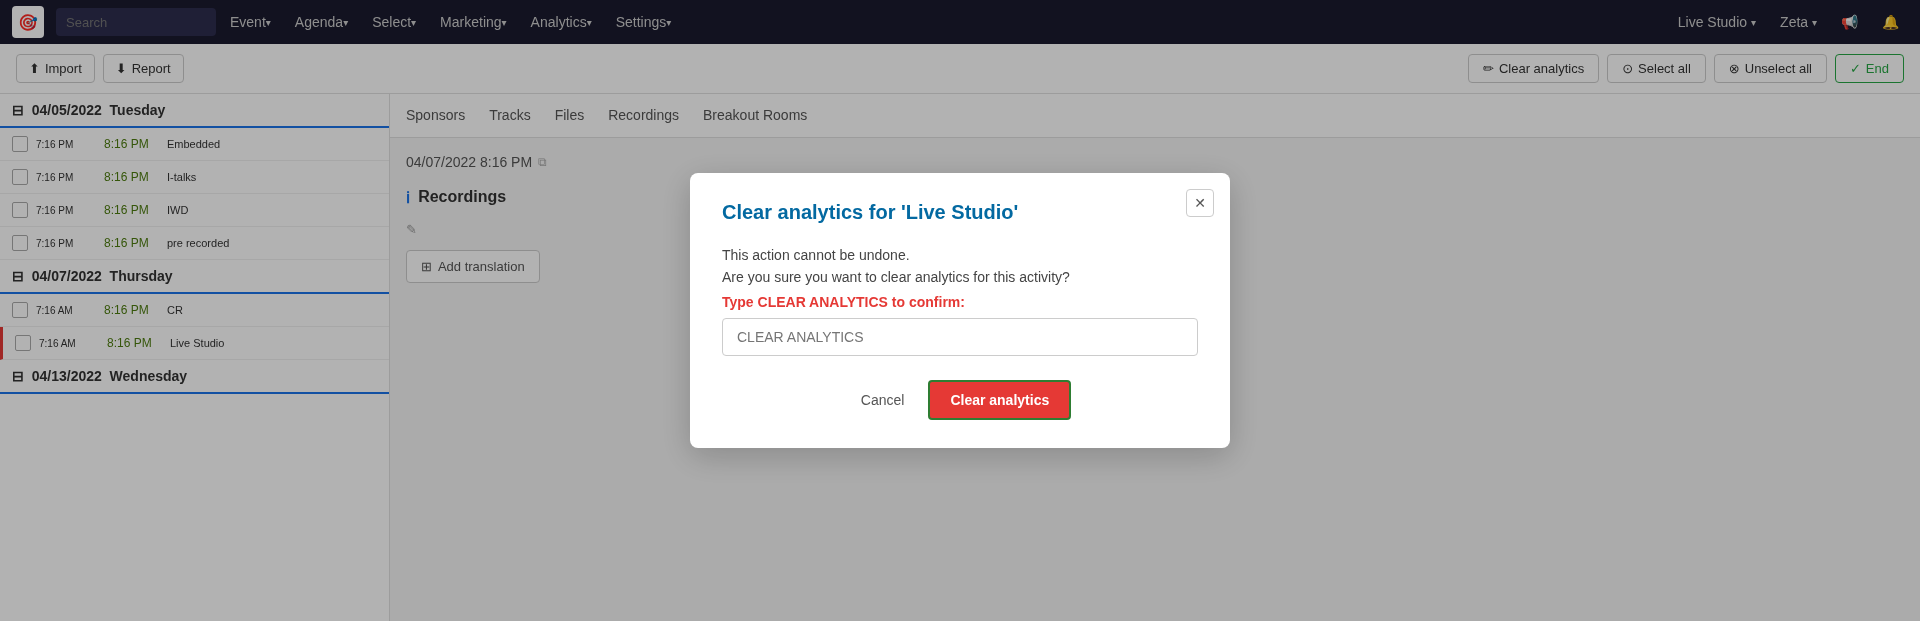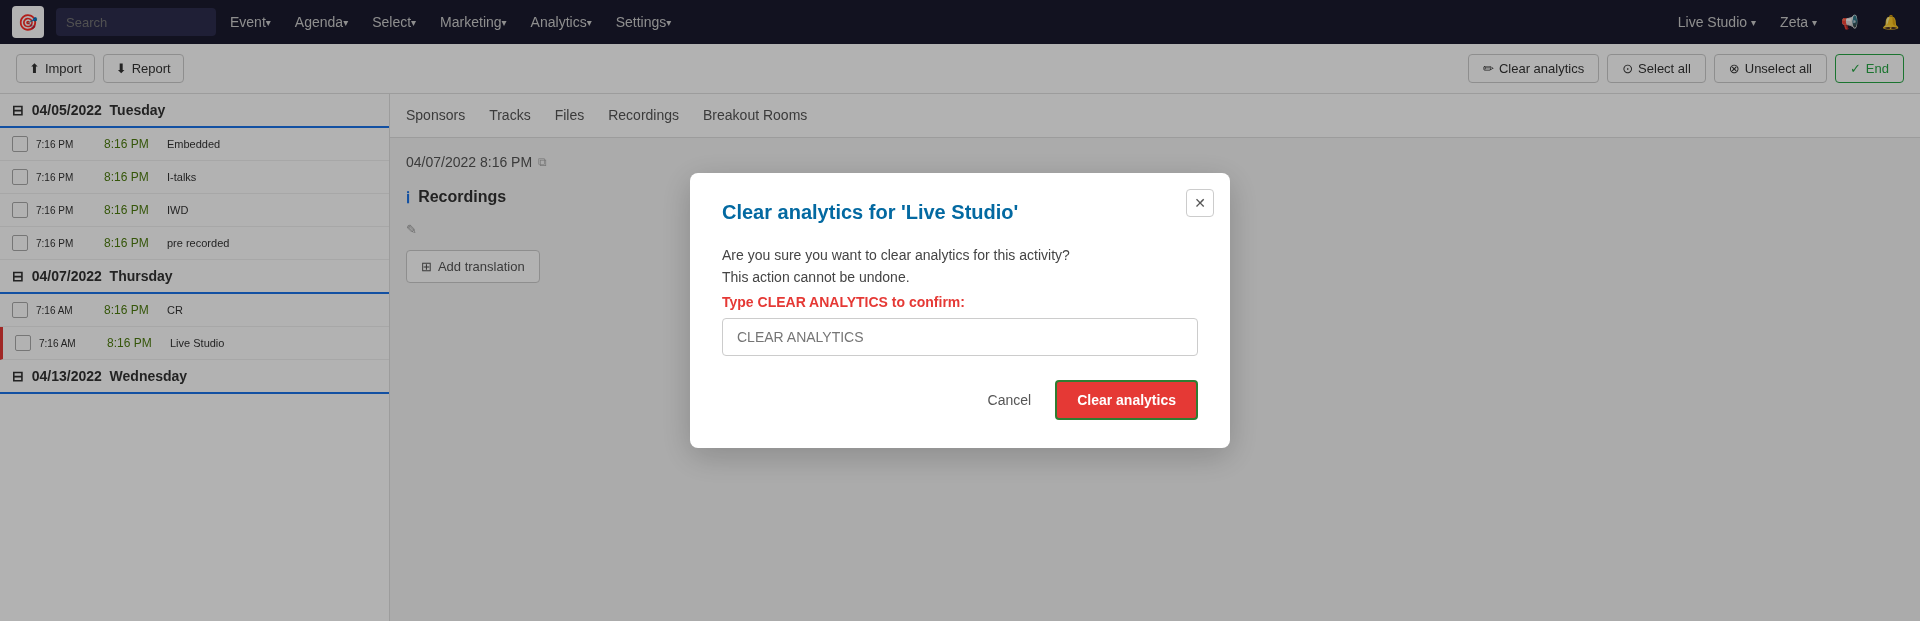--- a/index.html
+++ b/index.html
@@ -246,21 +246,21 @@
       width: 100%;
       padding: 10px 14px;
       border: 1px solid #ccc;
       border-radius: 4px;
       font-size: 14px;
       color: #999;
       outline: none;
     }
     .modal-footer {
       display: flex;
-      justify-content: flex-end;
+      justify-content: center;
       align-items: center;
       gap: 12px;
       margin-top: 24px;
     }
     .modal-cancel-btn {
       background: none;
       border: none;
       font-size: 14px;
       color: #555;
       cursor: pointer;
@@ -439,22 +439,22 @@
       </button>
     </div>
   </div>
 </div>
 
 <div class="modal-overlay">
   <div class="modal">
     <div class="modal-title">Clear analytics for 'Live Studio'</div>
     <button class="modal-close">✕</button>
     <div class="modal-body">
+      <p>This action cannot be undone.</p>
       <p>Are you sure you want to clear analytics for this activity?</p>
-      <p>This action cannot be undone.</p>
     </div>
     <div class="modal-confirm-label">
       <span>Type </span><span style="color:#e53935;font-weight:700;">CLEAR ANALYTICS</span><span> to confirm:</span>
     </div>
     <input class="modal-input" type="text" placeholder="CLEAR ANALYTICS" style="">
     <div class="modal-footer">
       <button class="modal-cancel-btn">Cancel</button>
       <button class="modal-confirm-btn">Clear analytics</button>
     </div>
   </div>

